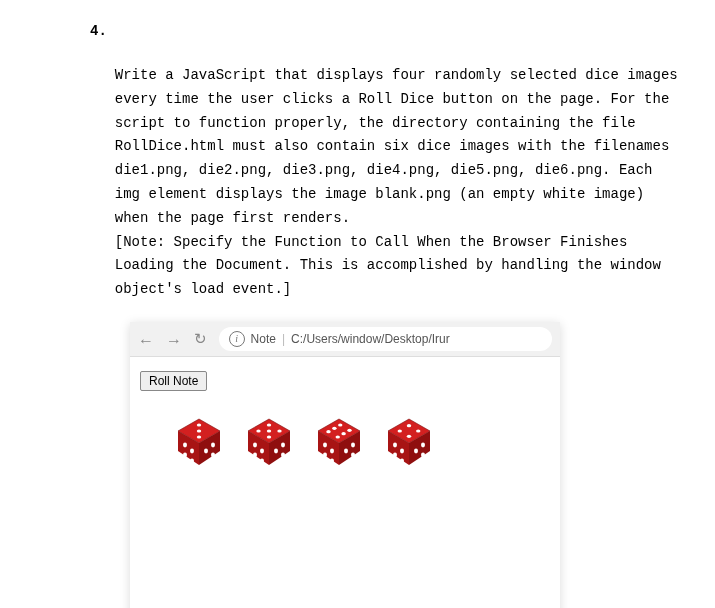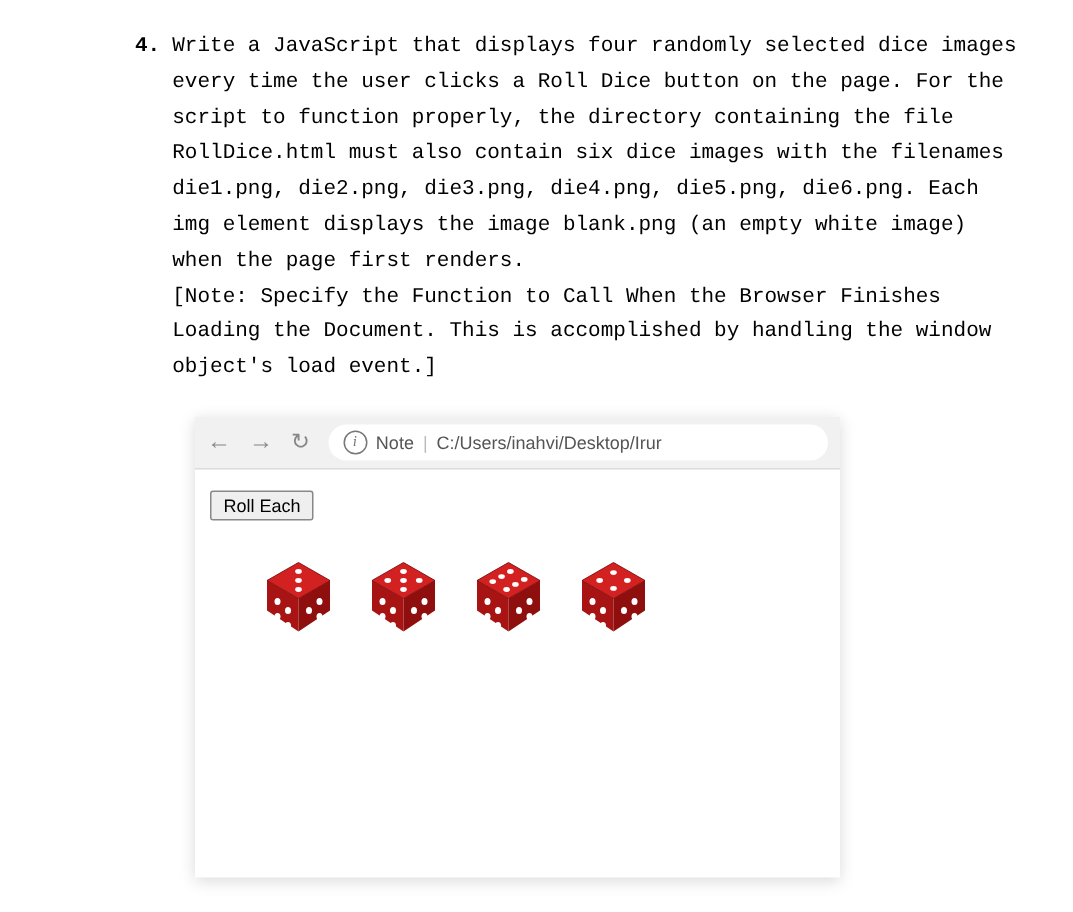--- a/index.html
+++ b/index.html
@@ -16,20 +16,21 @@
     max-width: 620px;
     margin-left: 60px;
   }
   .qnum {
     font-weight: bold;
     margin-right: 8px;
     white-space: nowrap;
   }
   .qtext {
     flex: 1;
+    margin-top: 44px;
   }
   .screenshot {
     margin: 20px 0 0 100px;
     width: 430px;
     background: #fff;
     box-shadow: 0 2px 10px rgba(0,0,0,0.15);
     font-family: Arial, sans-serif;
   }
   .browser-bar {
     display: flex;
@@ -118,25 +119,25 @@
 
 <div class="screenshot">
   <div class="browser-bar">
     <span class="nav-icon">←</span>
     <span class="nav-icon">→</span>
     <span class="nav-icon reload">↻</span>
     <div class="addr">
       <span class="info-icon">i</span>
       <span>Note</span>
       <span class="addr-sep">|</span>
-      <span>C:/Users/inahvi/Desktop/Irur</span>
+      <span>C:/Users/window/Desktop/Irur</span>
     </div>
   </div>
   <div class="page-body">
-    <button class="roll-btn">Roll Each</button>
+    <button class="roll-btn">Roll Note</button>
     <div class="dice-row">
       <div class="die"><svg viewBox="0 0 58 58">
     <path d="M 8 18 L 29 30 L 29 52 L 8 38 Z" fill="#a81414"></path>
     <path d="M 50 18 L 29 30 L 29 52 L 50 38 Z" fill="#8f0f0f"></path>
     <path d="M 29 6 L 50 18 L 29 30 L 8 18 Z" fill="#d32020"></path>
     <path d="M 29 6 L 50 18 L 29 30 L 8 18 Z" fill="none" stroke="#7a0d0d" stroke-width="0.6"></path>
     <ellipse cx="29" cy="12" rx="2.2" ry="1.6" fill="#fff"></ellipse>
             <ellipse cx="29" cy="18" rx="2.2" ry="1.6" fill="#fff"></ellipse>
             <ellipse cx="29" cy="24" rx="2.2" ry="1.6" fill="#fff"></ellipse>
             <ellipse cx="15" cy="32" rx="2" ry="2.4" fill="#fff"></ellipse>

